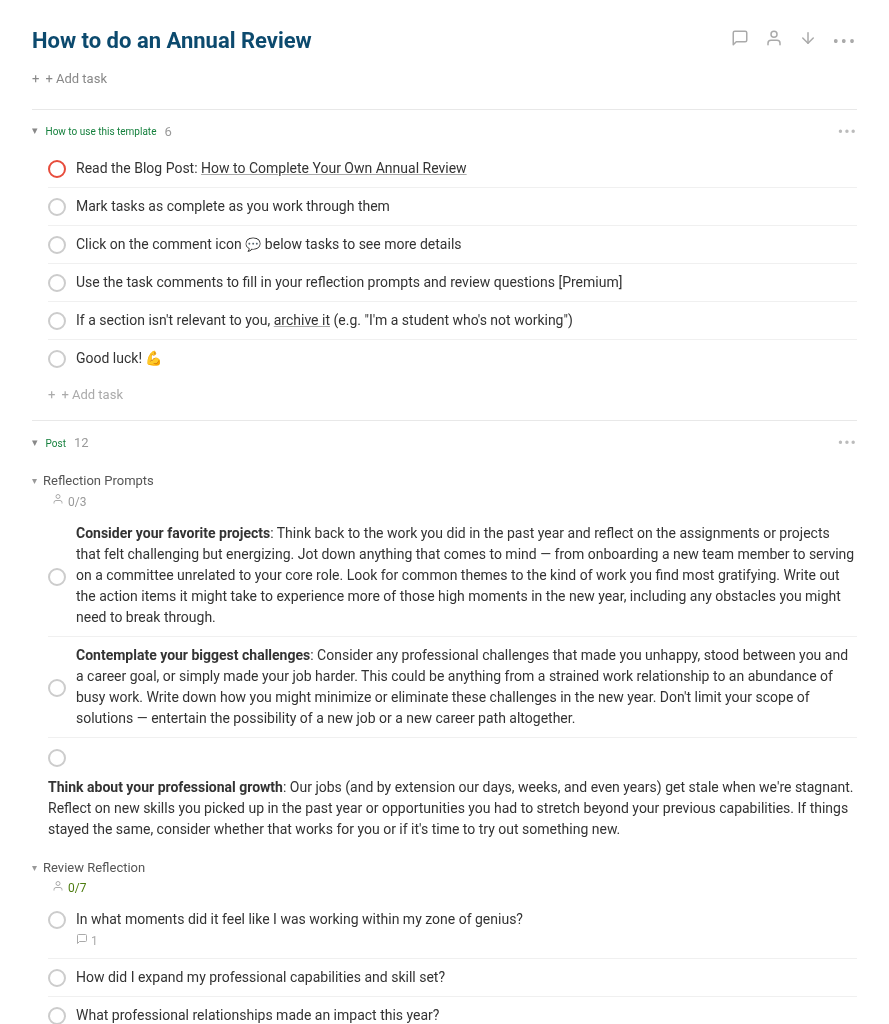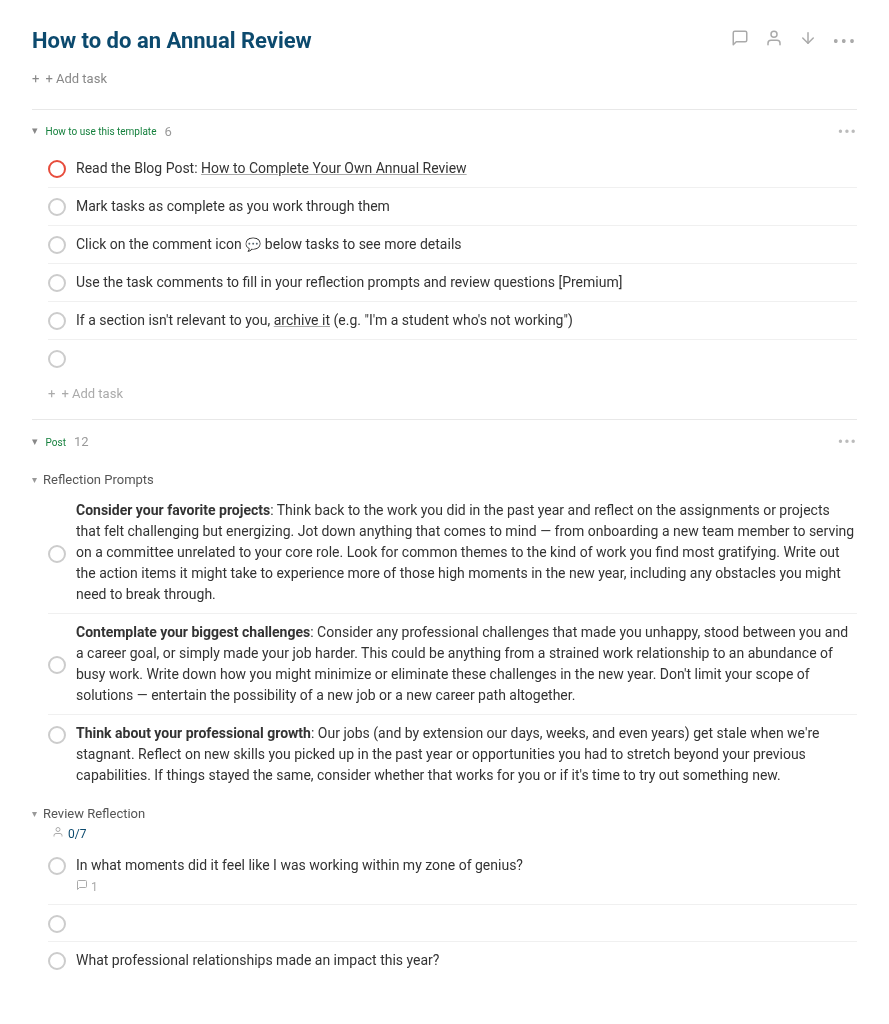--- a/index.html
+++ b/index.html
@@ -171,21 +171,21 @@
       color: #aaa;
       font-size: 12px;
       margin-top: 2px;
     }
     .review-questions-meta {
       display: flex;
       align-items: center;
       gap: 4px;
       margin-left: 20px;
       margin-bottom: 4px;
-      color: #0c4a6e;
+      color: #4d7c0f;
       font-size: 12px;
     }
   </style>
 </head>
 <body>
 
 <div class="page-container">
 
   <div class="page-header">
     <h1 class="page-title">How to do an Annual Review</h1>
@@ -254,20 +254,21 @@
 
       <div class="task-item">
         <div class="task-checkbox"></div>
         <div class="task-text">
           <span>If a section isn't relevant to you, </span><a class="task-link" href="#">archive it</a><span> (e.g. "I'm a student who's not working")</span>
         </div>
       </div>
 
       <div class="task-item">
         <div class="task-checkbox"></div>
+        <div class="task-text">Good luck! 💪</div>
       </div>
     </div>
 
     <div class="task-add">
       <span>+</span>
       <span>+ Add task</span>
     </div>
   </div>
 
   <div class="section">
@@ -278,38 +279,47 @@
         <span class="section-count">12</span>
       </div>
       <span class="section-menu">•••</span>
     </div>
 
     <div class="subsection">
       <div class="subsection-header">
         <span class="subsection-chevron">▾</span>
         <span class="subsection-title">Reflection Prompts</span>
       </div>
+      <div class="subsection-meta">
+        <span class="subsection-meta-icon">
+          <svg width="12" height="12" viewBox="0 0 24 24" fill="none" stroke="#aaa" stroke-width="2">
+            <path d="M20 21v-2a4 4 0 0 0-4-4H8a4 4 0 0 0-4 4v2"></path>
+            <circle cx="12" cy="7" r="4"></circle>
+          </svg>
+        </span>
+        <span>0/3</span>
+      </div>
 
       <div class="task-list">
 
         <div class="task-item" style="align-items:center;">
           <div class="task-checkbox" style="margin-top:3px;"></div>
           <div class="task-text">
             <span class="task-bold">Consider your favorite projects</span><span>: Think back to the work you did in the past year and reflect on the assignments or projects that felt challenging but energizing. Jot down anything that comes to mind — from onboarding a new team member to serving on a committee unrelated to your core role. Look for common themes to the kind of work you find most gratifying. Write out the action items it might take to experience more of those high moments in the new year, including any obstacles you might need to break through.</span>
           </div>
         </div>
 
         <div class="task-item" style="align-items:center;">
           <div class="task-checkbox" style="margin-top:3px;"></div>
           <div class="task-text">
             <span class="task-bold">Contemplate your biggest challenges</span><span>: Consider any professional challenges that made you unhappy, stood between you and a career goal, or simply made your job harder. This could be anything from a strained work relationship to an abundance of busy work. Write down how you might minimize or eliminate these challenges in the new year. Don't limit your scope of solutions — entertain the possibility of a new job or a new career path altogether.</span>
           </div>
         </div>
 
-        <div class="task-item" style="align-items:flex-start;">
+        <div class="task-item" style="align-items:flex-start;flex-direction:column;">
           <div class="task-checkbox" style="margin-top:3px;"></div>
           <div class="task-text">
             <span class="task-bold">Think about your professional growth</span><span>: Our jobs (and by extension our days, weeks, and even years) get stale when we're stagnant. Reflect on new skills you picked up in the past year or opportunities you had to stretch beyond your previous capabilities. If things stayed the same, consider whether that works for you or if it's time to try out something new.</span>
           </div>
         </div>
       </div>
     </div>
 
     <div class="subsection">
       <div class="subsection-header">
@@ -338,20 +348,21 @@
                   <path d="M21 15a2 2 0 0 1-2 2H7l-4 4V5a2 2 0 0 1 2-2h14a2 2 0 0 1 2 2z"></path>
                 </svg>
               </span>
               <span>1</span>
             </div>
           </div>
         </div>
 
         <div class="task-item">
           <div class="task-checkbox"></div>
+          <div class="task-text">How did I expand my professional capabilities and skill set?</div>
         </div>
 
         <div class="task-item">
           <div class="task-checkbox"></div>
           <div class="task-text">What professional relationships made an impact this year?</div>
         </div>
       </div>
     </div>
   </div>
 </div>

